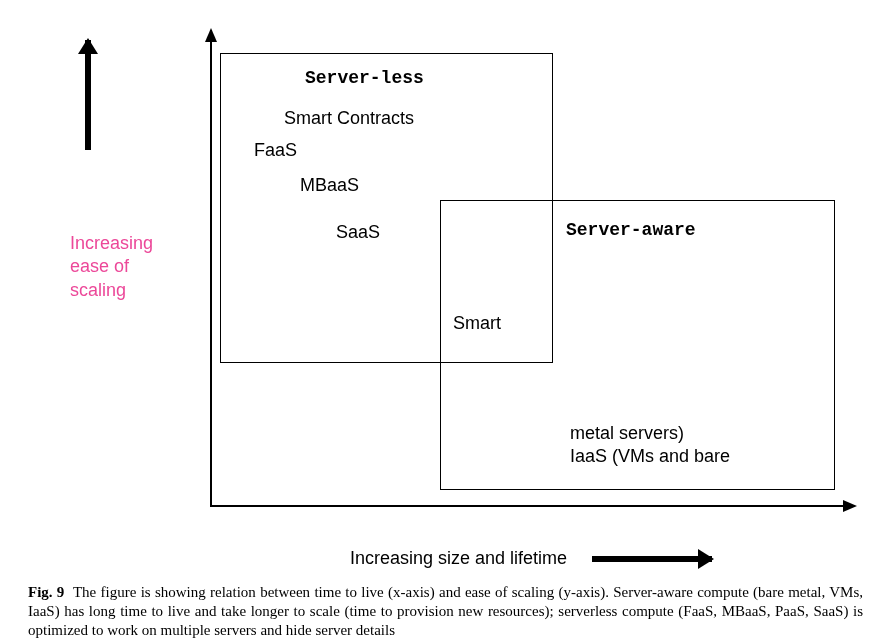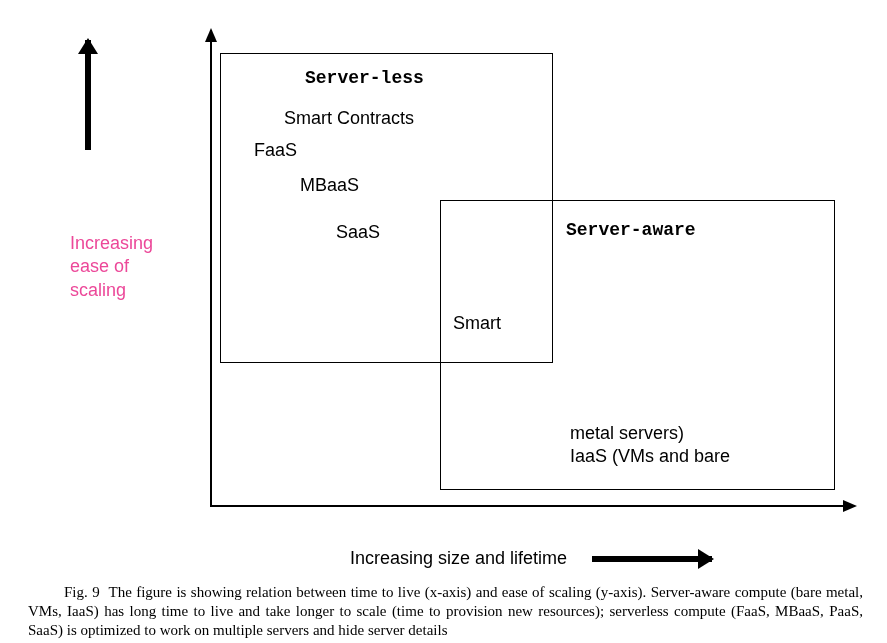--- a/index.html
+++ b/index.html
@@ -147,22 +147,21 @@
       left: 28px;
       top: 583px;
       width: 835px;
       font-family: 'Times New Roman', Times, serif;
       font-size: 15px;
       line-height: 1.25;
       color: #000;
       text-align: justify;
     }
     .caption .fig-label {
-      font-weight: normal;
-      margin-left: 36px;
+      font-weight: bold;
     }
     .iaas-label {
       position: absolute;
       font-size: 18px;
       color: #000;
       line-height: 1.3;
     }
   </style>
 </head>
 <body>

